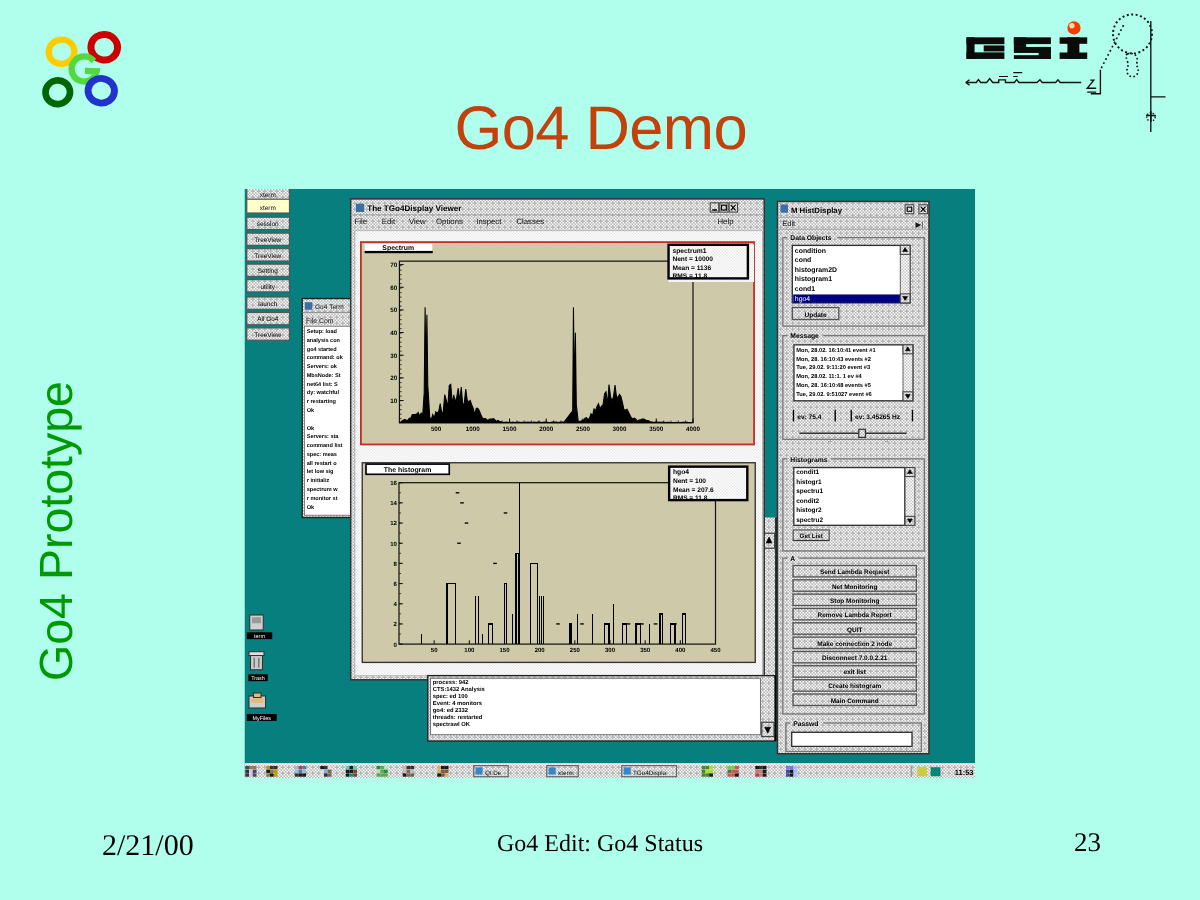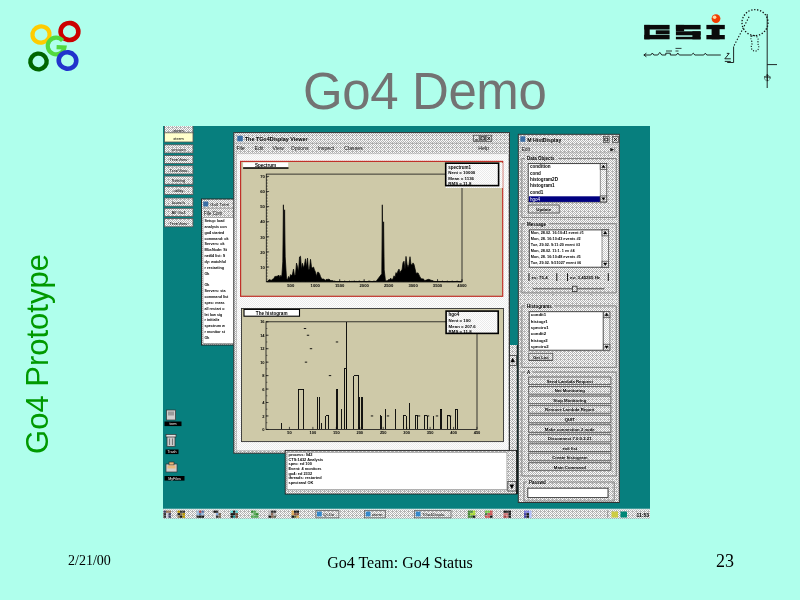--- a/index.html
+++ b/index.html
@@ -39,21 +39,21 @@
   <path d="M104.2 40.4 L119.1 11.7" stroke-dasharray="1.2 1.9" stroke-width="1.1"></path>
   <circle cx="125" cy="17.6" r="13" stroke-dasharray="1.3 1.7" stroke-width="1.3"></circle>
   <path d="M121.5 31 c4.5 -1.5 7.5 1.5 6.5 5.5 c-0.8 3.2 1.5 3.5 0.5 7 c-1 3.5 -6 3.5 -7 0 c-0.9 -3.2 1.3 -3.8 0.3 -7 c-0.9 -3 -1.8 -4.5 -0.3 -5.5 z" stroke-dasharray="1.1 1.5" stroke-width="1.1"></path>
   <path d="M137.2 9 v74"></path>
   <path d="M137.2 59.6 h9.8"></path>
   <path d="M134 72 h6.5 m-3.2 -3 v7"></path>
   <circle cx="137.3" cy="73" r="2.8" stroke-dasharray="0.9 1.1" stroke-width="0.9"></circle>
  </g>
 </svg>
 
-<div class="abs" style="left:303px;top:62.3px;font-size:51px;color:#737373;letter-spacing:-0.4px">Go4 Demo</div>
+<div class="abs" style="left:303px;top:62.3px;font-size:41px;color:#c2410c;letter-spacing:-0.4px">Go4 Demo</div>
 
 <div class="abs" style="left:19.5px;top:453.5px;width:200px;font-size:31px;color:#090;transform:rotate(-90deg);transform-origin:0 0;text-align:center">Go4 Prototype</div>
 
 <svg class="abs" style="left:163px;top:126px" width="487" height="393" viewBox="163 126 487 393">
 <defs>
 <pattern id="dth" width="4" height="4" patternUnits="userSpaceOnUse">
   <rect width="4" height="4" fill="#b5b5b5"></rect>
   <rect x="1" y="0" width="1" height="1" fill="#fbfbfb"></rect>
   <rect x="3" y="0" width="1" height="1" fill="#fbfbfb"></rect>
   <rect x="0" y="1" width="1" height="1" fill="#fbfbfb"></rect>
@@ -609,15 +609,15 @@
 <rect x="529" y="513.1" width="2.5" height="2.2" fill="#abf"></rect>
 <rect x="524" y="515.6" width="2.5" height="2.2" fill="#44a"></rect>
 <rect x="526.5" y="515.6" width="2.5" height="2.2" fill="#1a1a1a"></rect>
 <rect x="529" y="515.6" width="2.5" height="2.2" fill="#abf"></rect>
 <line x1="607.5" y1="510.4" x2="607.5" y2="518" stroke="#888" stroke-width="0.7"></line>
 <rect x="611.5" y="511.5" width="6.5" height="6" fill="#cc4"></rect>
 <rect x="620.5" y="511.5" width="6.5" height="6" fill="#087"></rect>
 <text x="649" y="516.8" font-size="5.0" fill="#000" text-anchor="end" font-family="Liberation Sans" font-weight="bold">11:53</text>
 </svg>
 
-<div class="abs" style="left:68px;top:553.2px;font-size:14px;font-family:'Liberation Serif',serif;color:#000">2/21/00</div>
-<div class="abs" style="left:0;top:553.5px;width:800px;text-align:center;font-size:16px;font-family:'Liberation Serif',serif;color:#000">Go4 Team: Go4 Status</div>
+<div class="abs" style="left:68px;top:553.2px;font-size:20px;font-family:'Liberation Serif',serif;color:#000">2/21/00</div>
+<div class="abs" style="left:0;top:553.5px;width:800px;text-align:center;font-size:16px;font-family:'Liberation Serif',serif;color:#000">Go4 Edit: Go4 Status</div>
 <div class="abs" style="left:716px;top:551px;font-size:18px;font-family:'Liberation Serif',serif;color:#000000">23</div>
 
 </body></html>

